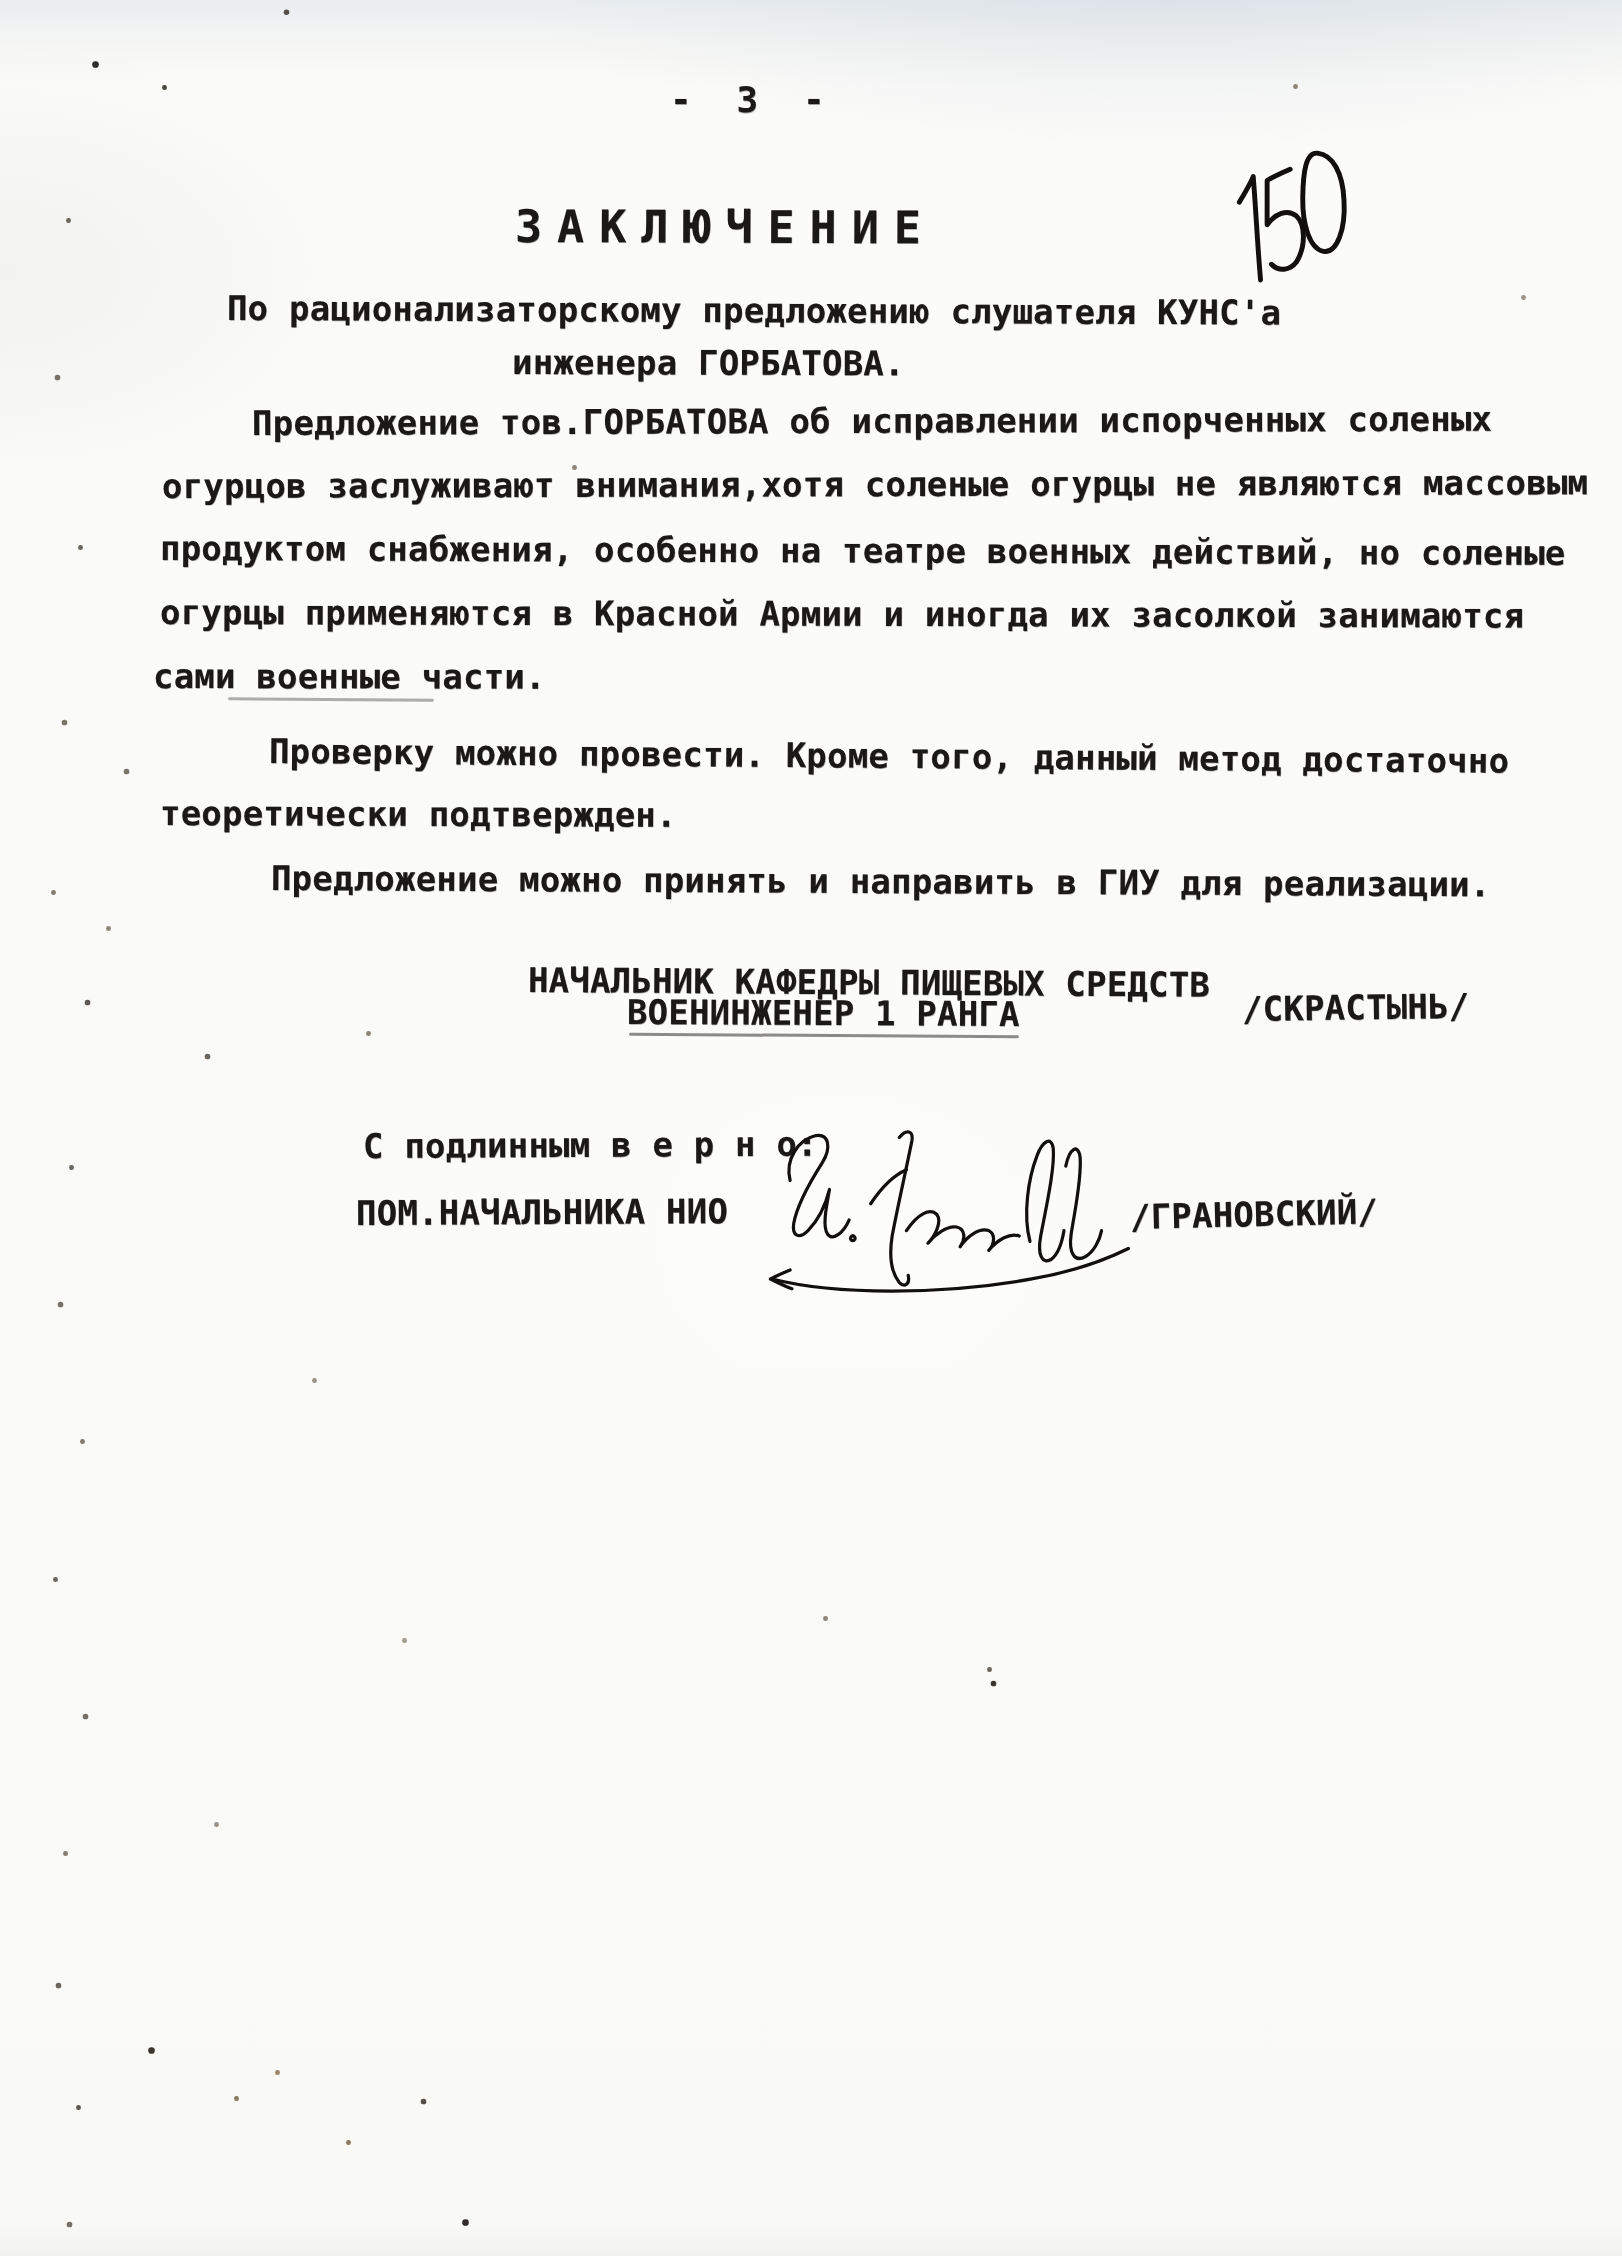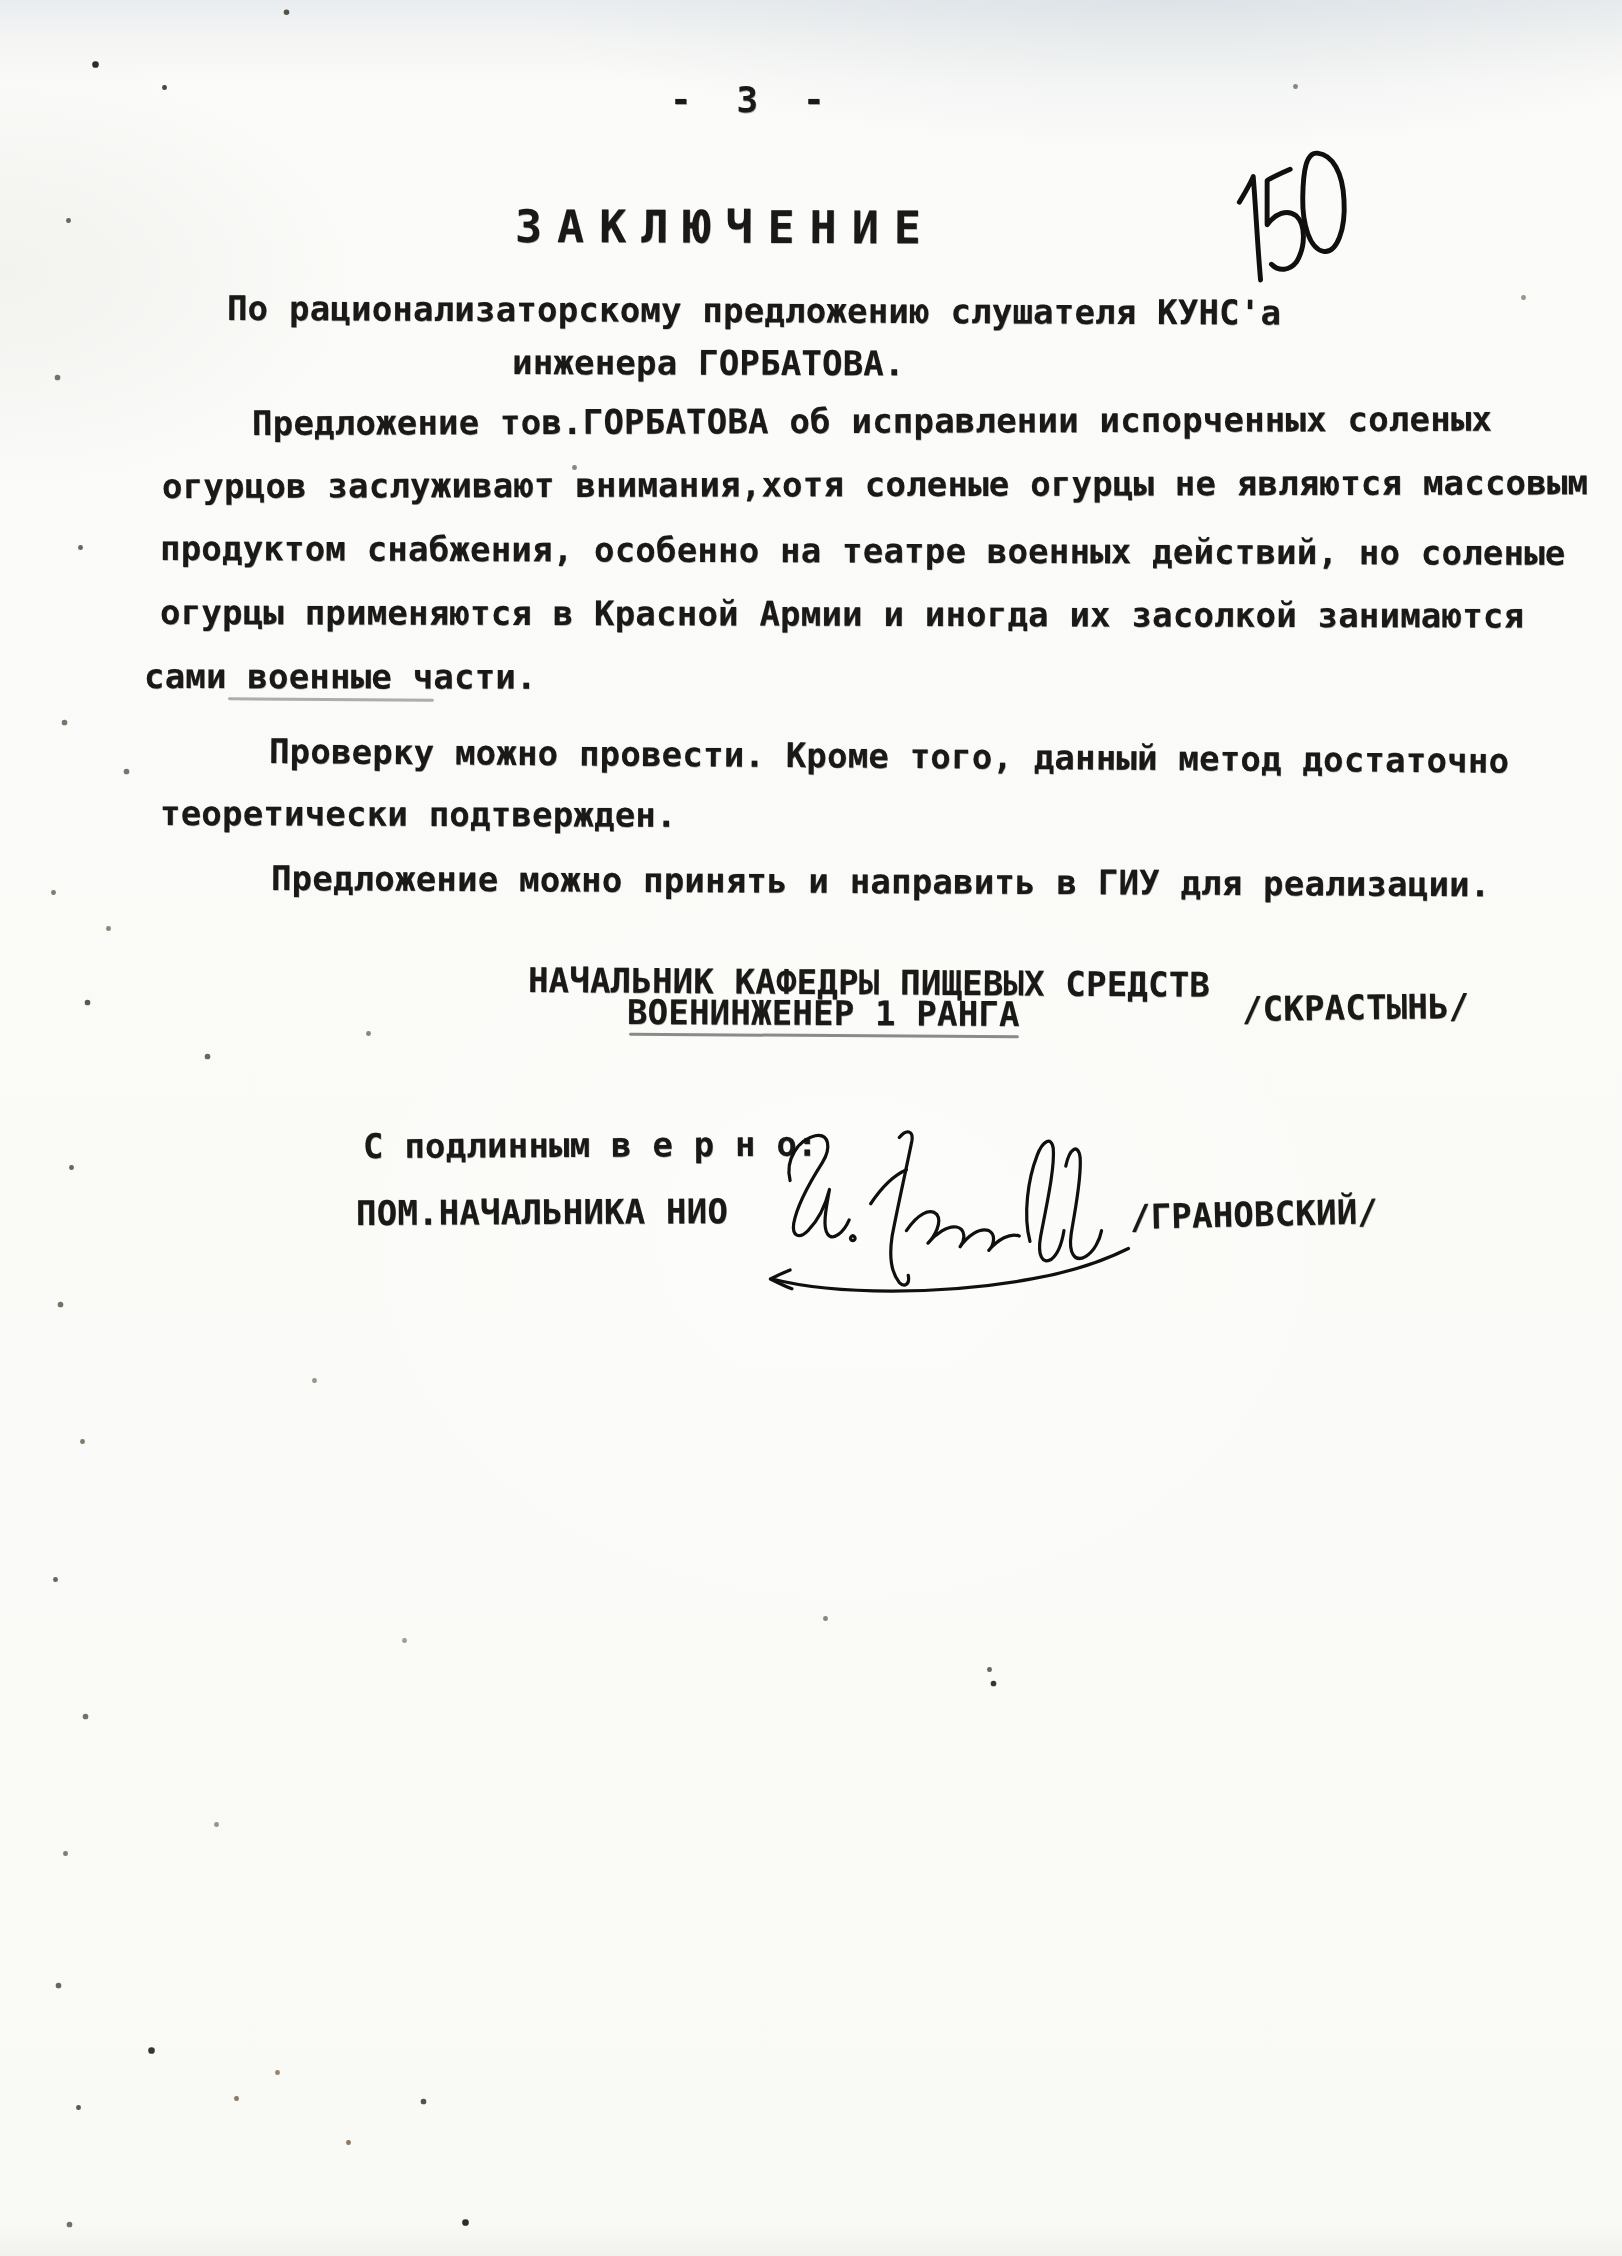--- a/index.html
+++ b/index.html
@@ -29,21 +29,21 @@
     transform-origin:left center;
   }
   #pagenum   {left:670px;  top:79px;   font-size:36px; letter-spacing:11.6px;}
   #title     {left:515px;  top:206px;  font-size:45px; letter-spacing:15px; transform:rotate(0.2deg);}
   #intro1    {left:227px;  top:288px;  transform:rotate(0.25deg);}
   #intro2    {left:512px;  top:342px;  transform:rotate(0.2deg);}
   #p1l1      {left:252px;  top:403px;  transform:rotate(-0.2deg);}
   #p1l2      {left:162px;  top:466px;  transform:rotate(-0.15deg);}
   #p1l3      {left:160px;  top:528px;  transform:rotate(0.2deg);}
   #p1l4      {left:160px;  top:592px;  transform:rotate(0.15deg);}
-  #p1l5      {left:144px;  top:656px;  transform:rotate(0.1deg);}
+  #p1l5      {left:153px;  top:656px;  transform:rotate(0.1deg);}
   #p2l1      {left:269px;  top:731px;  transform:rotate(0.45deg);}
   #p2l2      {left:160px;  top:793px;  transform:rotate(0.2deg);}
   #p3l1      {left:271px;  top:858px;  transform:rotate(0.3deg);}
   #sigpos1   {left:528px;  top:960px; transform:rotate(0.4deg);}
   #sigpos2   {left:627px;  top:992px; transform:rotate(0.3deg);}
   #signame1  {left:1242px; top:989px; transform:rotate(-0.8deg);}
   #certline  {left:363px;  top:1126px; transform:rotate(-0.3deg);}
   #certpos   {left:356px;  top:1193px; transform:rotate(-0.3deg);}
   #certname  {left:1130px; top:1197px; transform:rotate(-1.3deg);}
 

